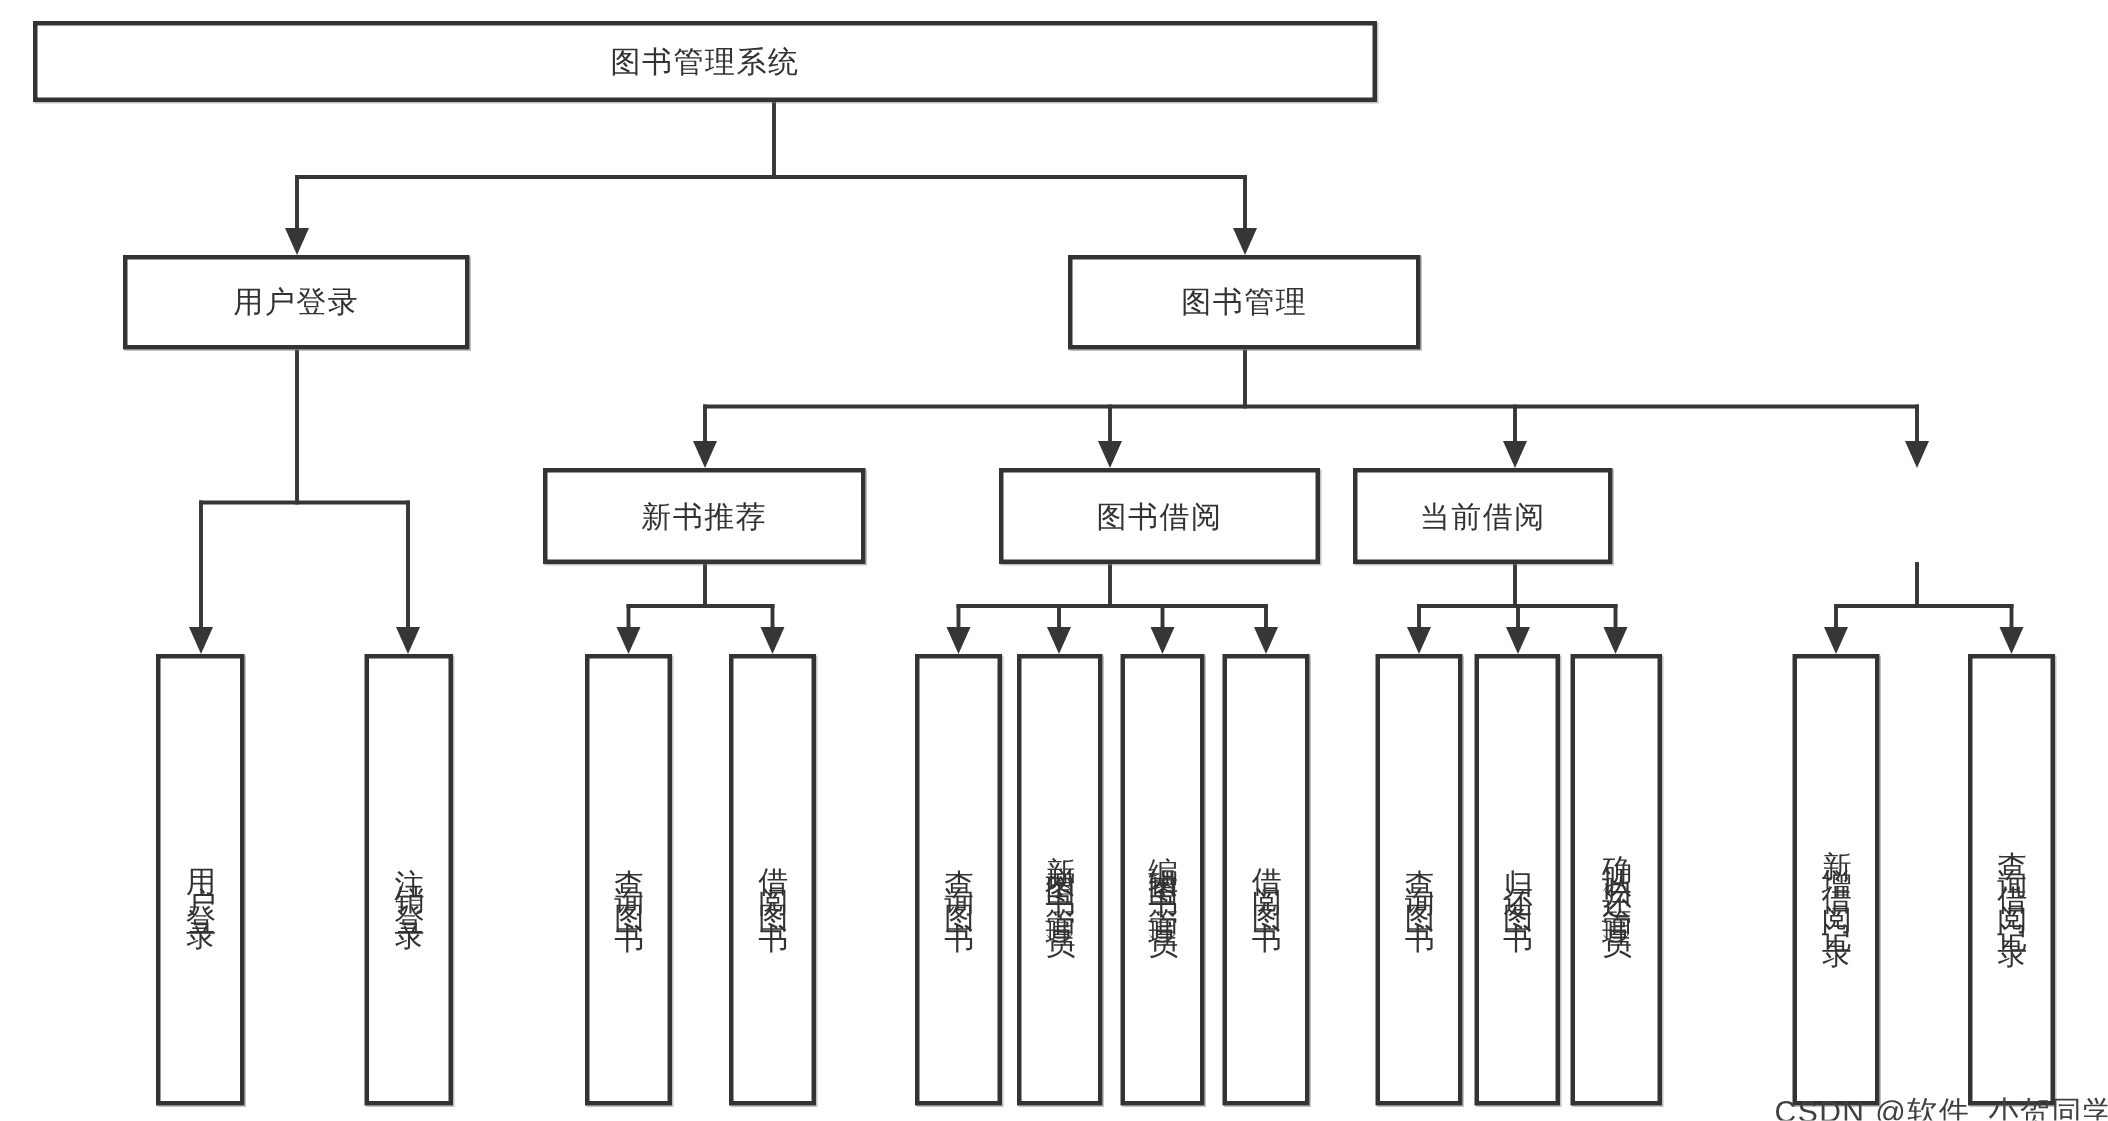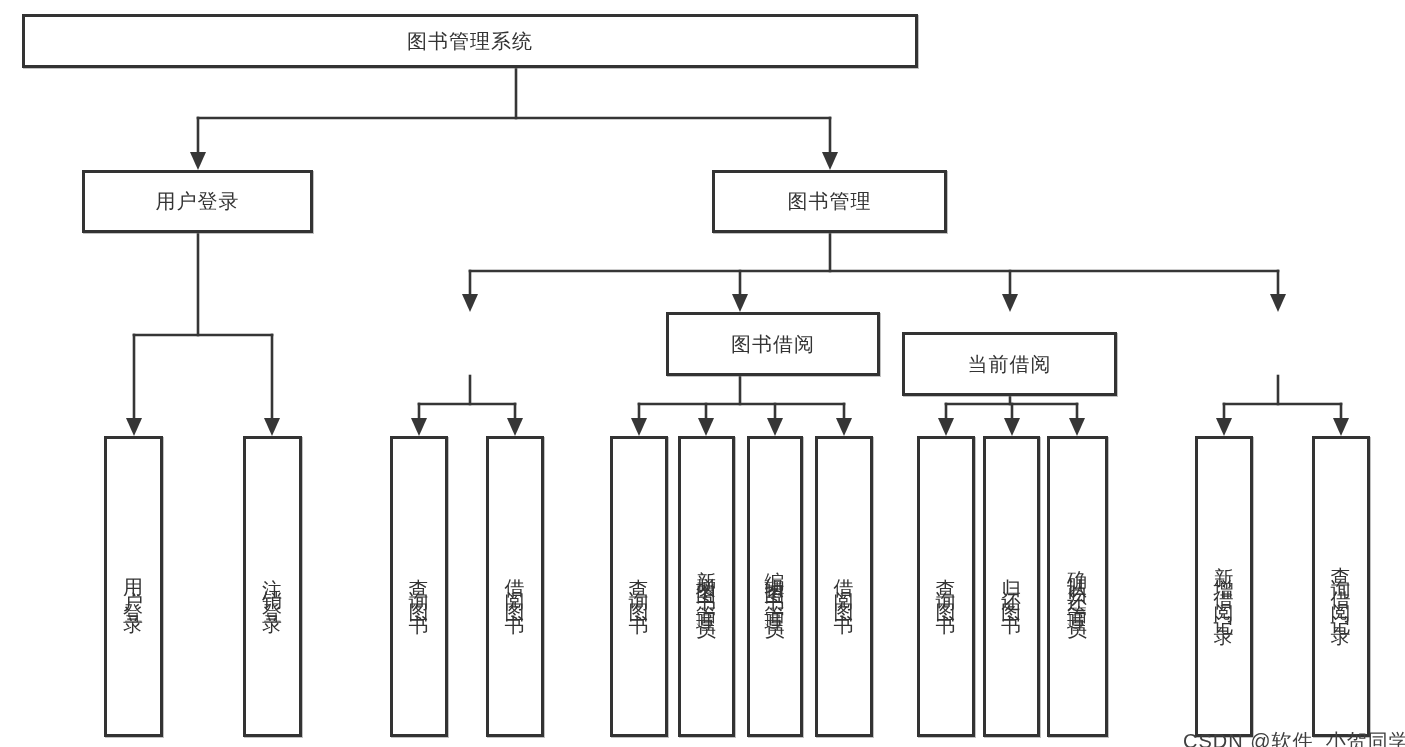--- a/index.html
+++ b/index.html
@@ -128,24 +128,27 @@
     <span class="lbl">图书管理系统</span>
   </div>
 
   <div class="box" style="left:82px; top:170px; width:231px; height:63px;">
     <span class="lbl">用户登录</span>
   </div>
   <div class="box" style="left:712px; top:170px; width:235px; height:63px;">
     <span class="lbl">图书管理</span>
   </div>
 
+  <div class="box" style="left:362px; top:312px; width:215px; height:64px;">
+    <span class="lbl">新书推荐</span>
+  </div>
   <div class="box" style="left:666px; top:312px; width:214px; height:64px;">
     <span class="lbl">图书借阅</span>
   </div>
-  <div class="box" style="left:902px; top:312px; width:215px; height:64px;margin-top:20px;">
+  <div class="box" style="left:902px; top:312px; width:173px; height:64px;">
     <span class="lbl">当前借阅</span>
   </div>
 
   <div class="box v" style="left:104px; top:436px; width:59px; height:301px;">
     <span class="lbl">用户登录</span>
   </div>
   <div class="box v" style="left:243px; top:436px; width:59px; height:301px;">
     <span class="lbl">注销登录</span>
   </div>
 

